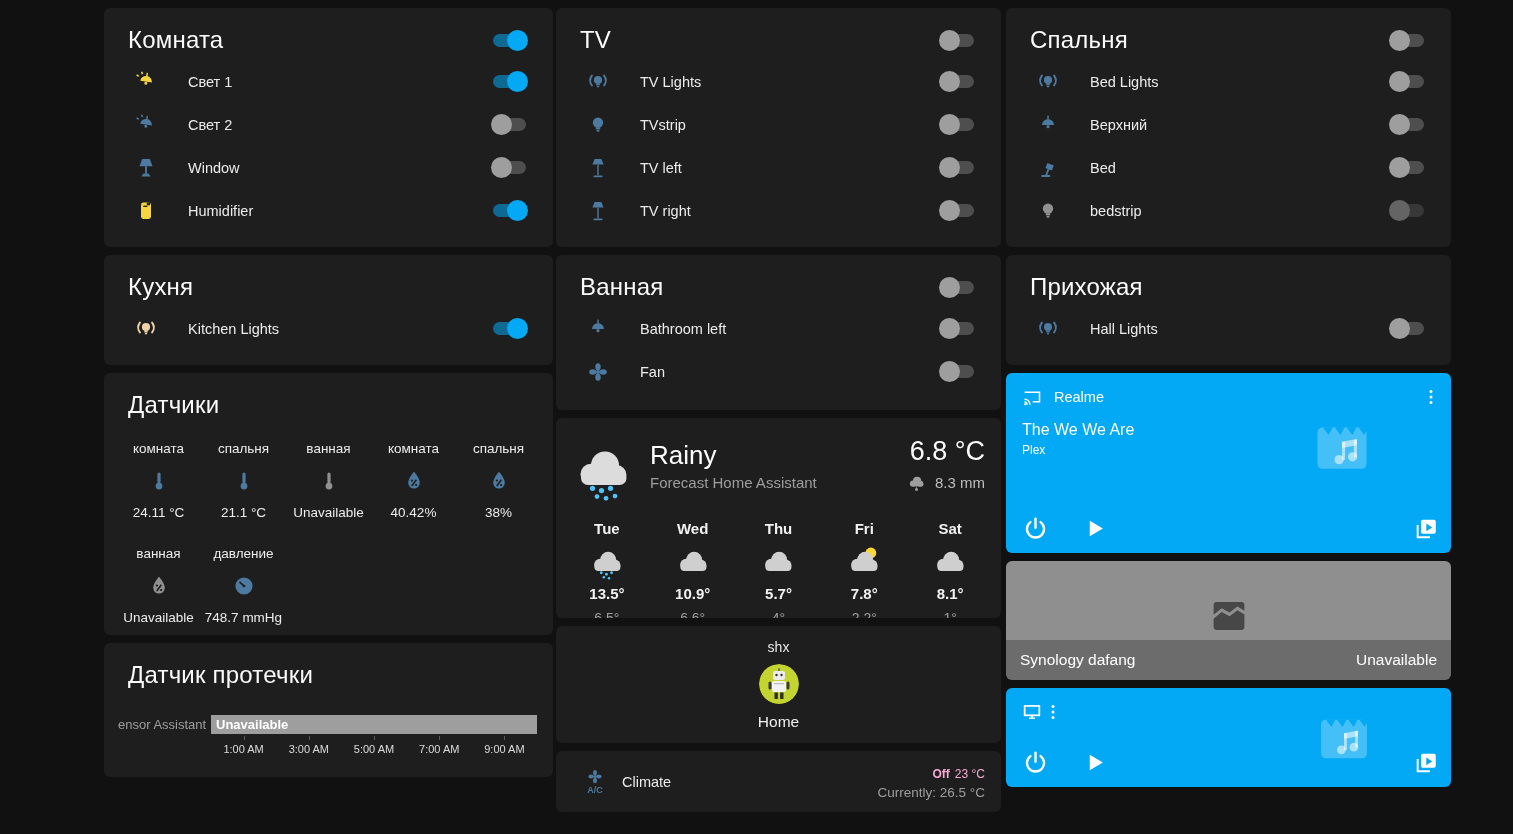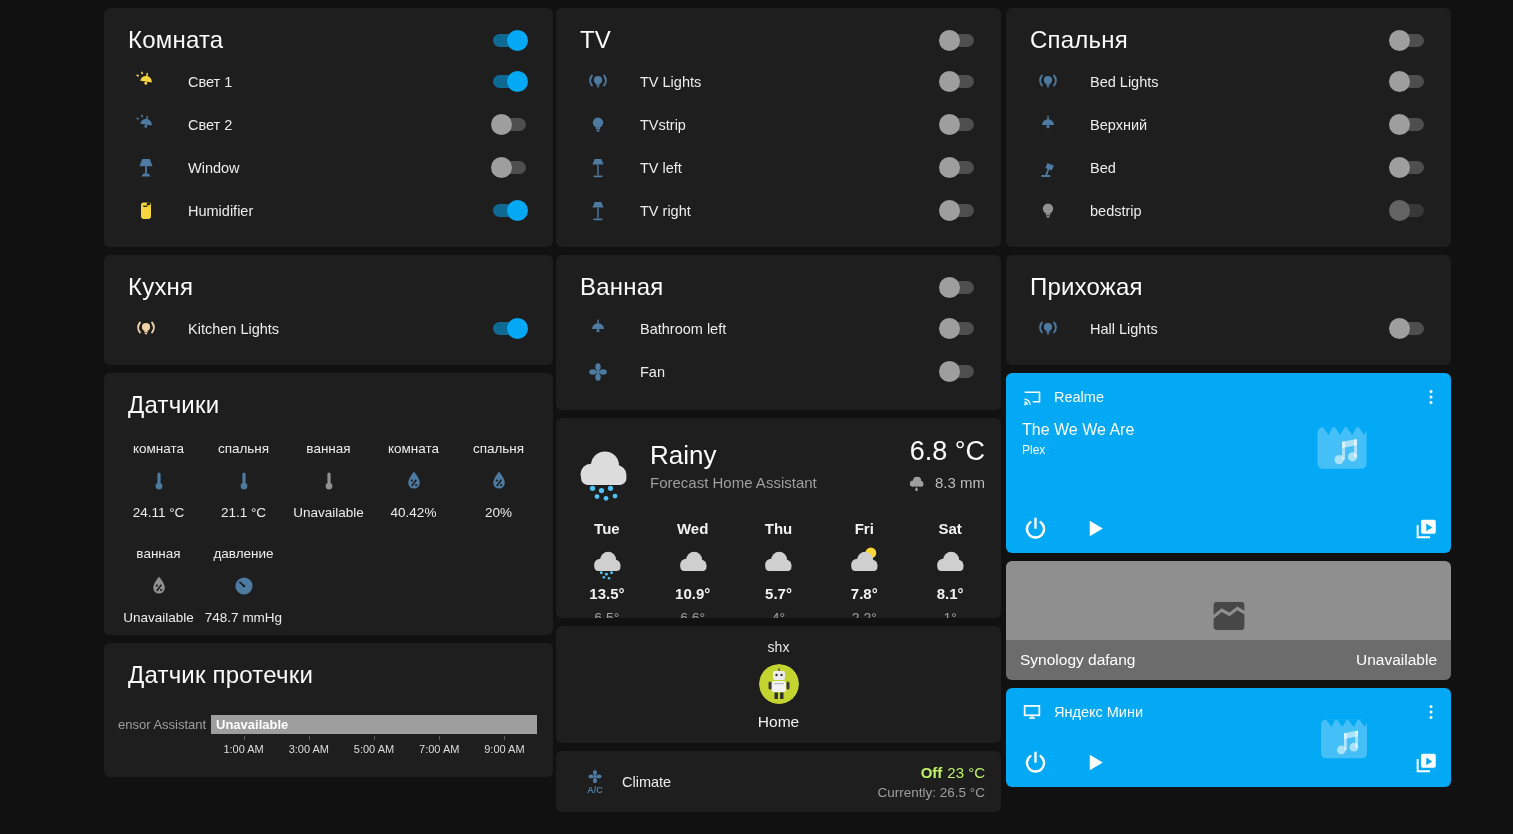--- a/index.html
+++ b/index.html
@@ -69,21 +69,21 @@
   .person{display:flex;flex-direction:column;align-items:center;justify-content:center;gap:9px;height:100%}
   .p-name{font-size:14px;color:#e8e8e8}
   .p-avatar{width:40px;height:40px;border-radius:50%;overflow:hidden;cursor:pointer}
   .p-status{font-size:15.5px;color:#f1f1f1}
   
   .cl-row{display:flex;align-items:center;height:100%;padding:0 16px;cursor:pointer}
   .cl-icon{width:30px;height:30px;margin-left:8px;flex:0 0 auto}
   .cl-icon svg{width:100%;height:100%}
   .cl-label{margin-left:12px;font-size:14.5px;color:#ececec}
   .cl-right{margin-left:auto;text-align:right}
-  .cl-line1{font-size:15px;color:#bef264}
+  .cl-line1{font-size:12px;color:#f9a8d4}
   .cl-line1 b{margin-right:5px}
   .cl-line2{font-size:13.5px;color:#9e9e9e;margin-top:3px}
   
   .media{background:#03a9f4;color:#fff}
   .m-head{display:flex;align-items:center;padding:13px 10px 0 15px}
   .m-head .mi{width:22px;height:22px}
   .m-head .mi svg{width:100%;height:100%}
   .m-name{margin-left:11px;font-size:14.5px;font-weight:500;flex:1}
   .m-dots{width:20px;height:22px;cursor:pointer}
   .m-dots svg{width:100%;height:100%}
@@ -370,21 +370,21 @@
           </span>
         <span class="gvalue">40.42%</span>
       </div>
       <div class="gitem">
         <span class="glabel">спальня</span>
         <span class="gicon c-blue">
             <svg viewBox="0 0 24 24">
               <use href="#s-waterpct"></use>
             </svg>
           </span>
-        <span class="gvalue">20%</span>
+        <span class="gvalue">38%</span>
       </div>
       <div class="gitem">
         <span class="glabel">ванная</span>
         <span class="gicon c-gray">
             <svg viewBox="0 0 24 24">
               <use href="#s-waterpct"></use>
             </svg>
           </span>
         <span class="gvalue">Unavailable</span>
       </div>
@@ -775,21 +775,20 @@
       <span>Synology dafang</span>
       <span>Unavailable</span>
     </div>
   </div>
 
   <div class="card media" style="height:99px">
     <div class="m-head">
       <span class="mi"><svg viewBox="0 0 24 24" style="color:#fff">
             <use href="#s-monitor"></use>
           </svg></span>
-      <span class="m-name">Яндекс Мини</span>
       <span class="m-dots"><svg viewBox="0 0 24 24" style="color:#fff">
             <use href="#s-dots"></use>
           </svg></span>
     </div>
     <span class="m-art" style="right:78px;top:22px;width:58px;height:58px"><svg viewBox="0 0 24 24">
           <use href="#s-moviemusic"></use>
         </svg></span>
     <div class="m-controls">
       <span class="btn"><svg viewBox="0 0 24 24" style="color:#fff">
             <use href="#s-power"></use>

